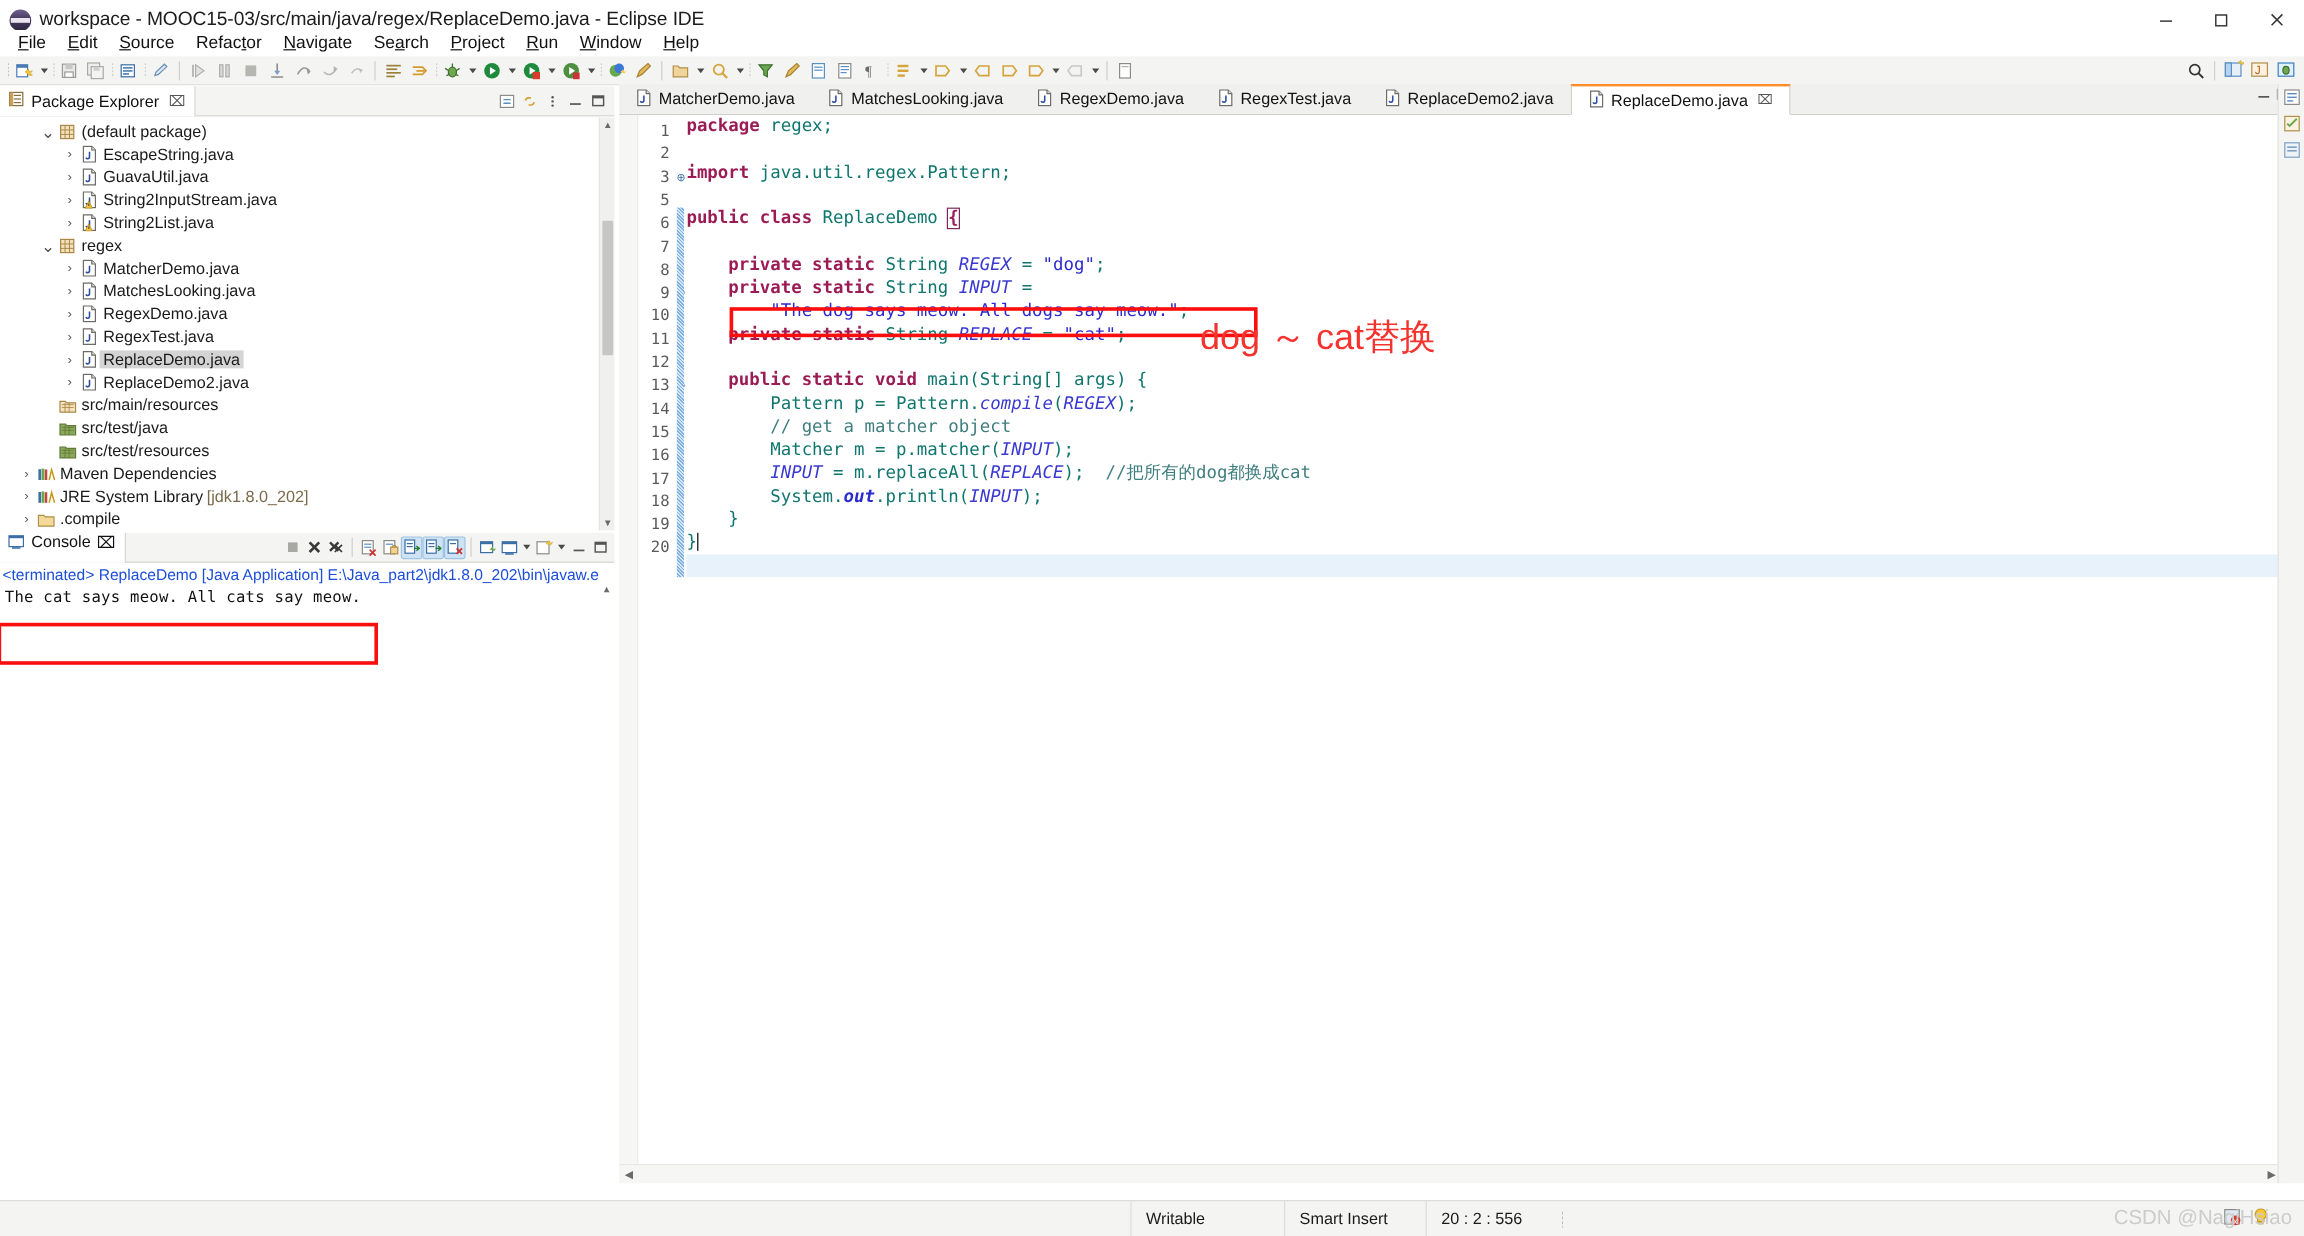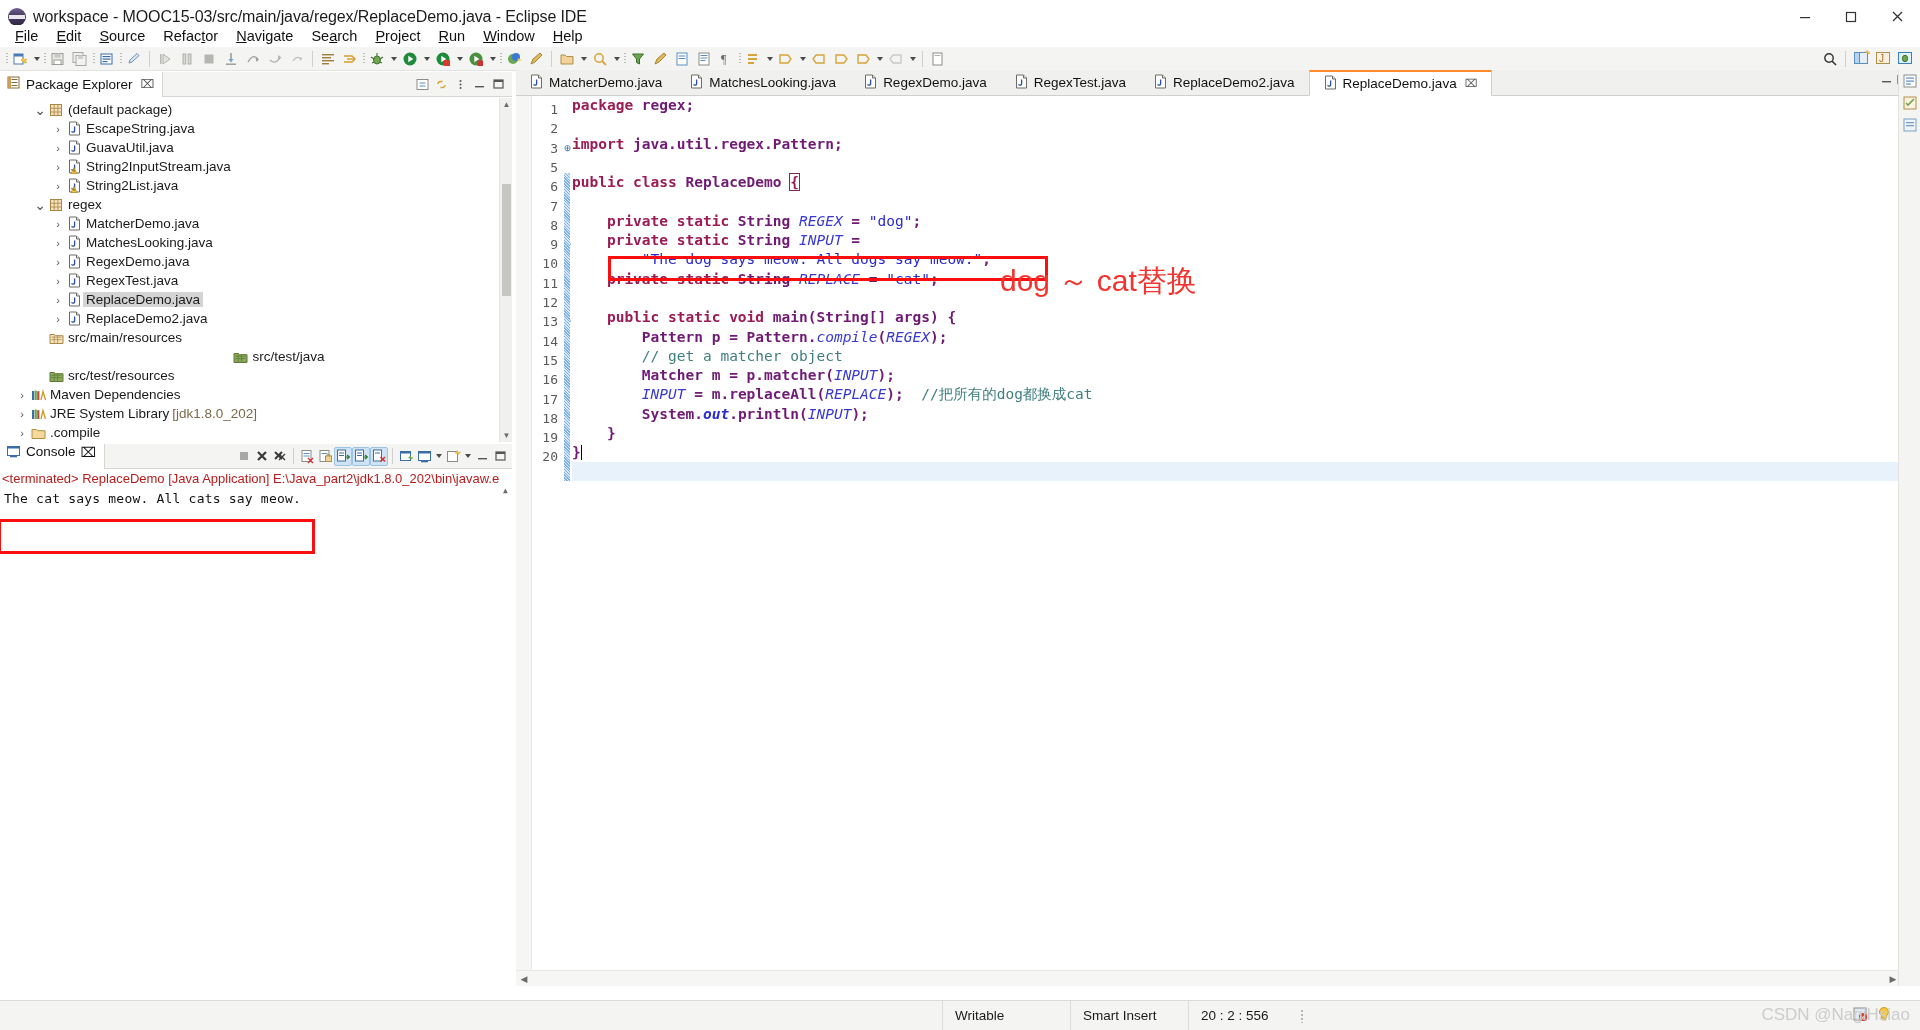--- a/index.html
+++ b/index.html
@@ -126,21 +126,21 @@
     padding: 0 8px 0 6px; border-right:1px solid #d6d6d2; font-size:13.5px; color:#111;
   }
   .console-tools { margin-left:auto; display:flex; align-items:center; padding-right:3px; }
   .console-tools .tb { width: 18px; height: 19px; }
   .ctb-active { background:#cfe3f5; border:1px solid #9ec4e3; border-radius:2px; }
   .console-body {
     position:absolute; left:0; right:0; top:26px; bottom:0; background:#fff;
     font-family: "DejaVu Sans Mono", monospace; font-size: 13px; color:#111;
   }
   .console-launch {
-    font-family: "Liberation Sans", sans-serif; font-size: 13px; color:#b91c1c;
+    font-family: "Liberation Sans", sans-serif; font-size: 13px; color:#1d4ed8;
     white-space: nowrap; padding-left: 2px; padding-top: 1px; height: 18px; overflow: hidden;
   }
   .console-out {
     padding-left: 4px; padding-top: 3px; white-space: pre; letter-spacing: 0.2px;
   }
   .redbox { position:absolute; border: 3px solid #fb0e0e; }
 
   
   .editor-area {
     position: absolute; left: 516px; top: 70px; right: 4px; bottom: 44px;
@@ -183,21 +183,21 @@
   }
   .fold {
     position:absolute; right:-11px; width:11px; height:19.3px; line-height:19.3px;
     text-align:center; font-size:9px; color:#3a6ea5;
   }
   .kw { color:#9b1b55; font-weight:bold; }
   .str { color:#2a2ad0; }
   .cmt { color:#3f7e7e; }
   .stat { color:#3a3ad0; font-style: italic; }
   .statb { color:#2a2ad0; font-style: italic; font-weight:bold; }
-  .plain { color:#701a75;font-weight:bold; }
+  .plain { color:#0f766e; }
   .cursorline { position:absolute; left:56px; right:16px; height:19.3px; background:#e8f2fb; }
 
   .editor-vscroll {
     position:absolute; right:0; top:26px; bottom:16px; width:15px; background:#f6f6f5;
     border-left:1px solid #e8e8e5;
   }
   .editor-hscroll {
     position:absolute; left:0; right:15px; bottom:0; height:16px; background:#f6f6f5;
     border-top:1px solid #e8e8e5; display:flex; align-items:center; justify-content:space-between;
   }
@@ -756,21 +756,21 @@
         <div class="trow" style="padding-left: 32px;">
           <span class="twist"></span>
           <span class="ticon">
             <svg width="15" height="14" viewBox="0 0 15 14">
               <path d="M1 3.5 h4.5 l1.2 1.2 H14 V12.5 H1 Z" fill="#f5e2be" stroke="#a98745"></path>
               <path d="M2.5 6.2 H12.5 M2.5 8.6 H12.5 M5.2 4.7 V12.5 M8.6 4.7 V12.5" stroke="#a98745" stroke-width=".7"></path>
             </svg>
           </span>
           <span class="tlabel">src/main/resources</span>
         </div>
-        <div class="trow" style="padding-left: 32px; justify-content: center;">
+        <div class="trow" style="padding-left: 32px;">
           <span class="twist"></span>
           <span class="ticon">
             <svg width="15" height="14" viewBox="0 0 15 14">
               <path d="M1 3.5 h4.5 l1.2 1.2 H14 V12.5 H1 Z" fill="#8aa85a" stroke="#5f7a37"></path>
               <path d="M2.5 6.2 H12.5 M2.5 8.6 H12.5 M5.2 4.7 V12.5 M8.6 4.7 V12.5" stroke="#5f7a37" stroke-width=".7"></path>
             </svg>
           </span>
           <span class="tlabel">src/test/java</span>
         </div>
         <div class="trow" style="padding-left: 32px;">

